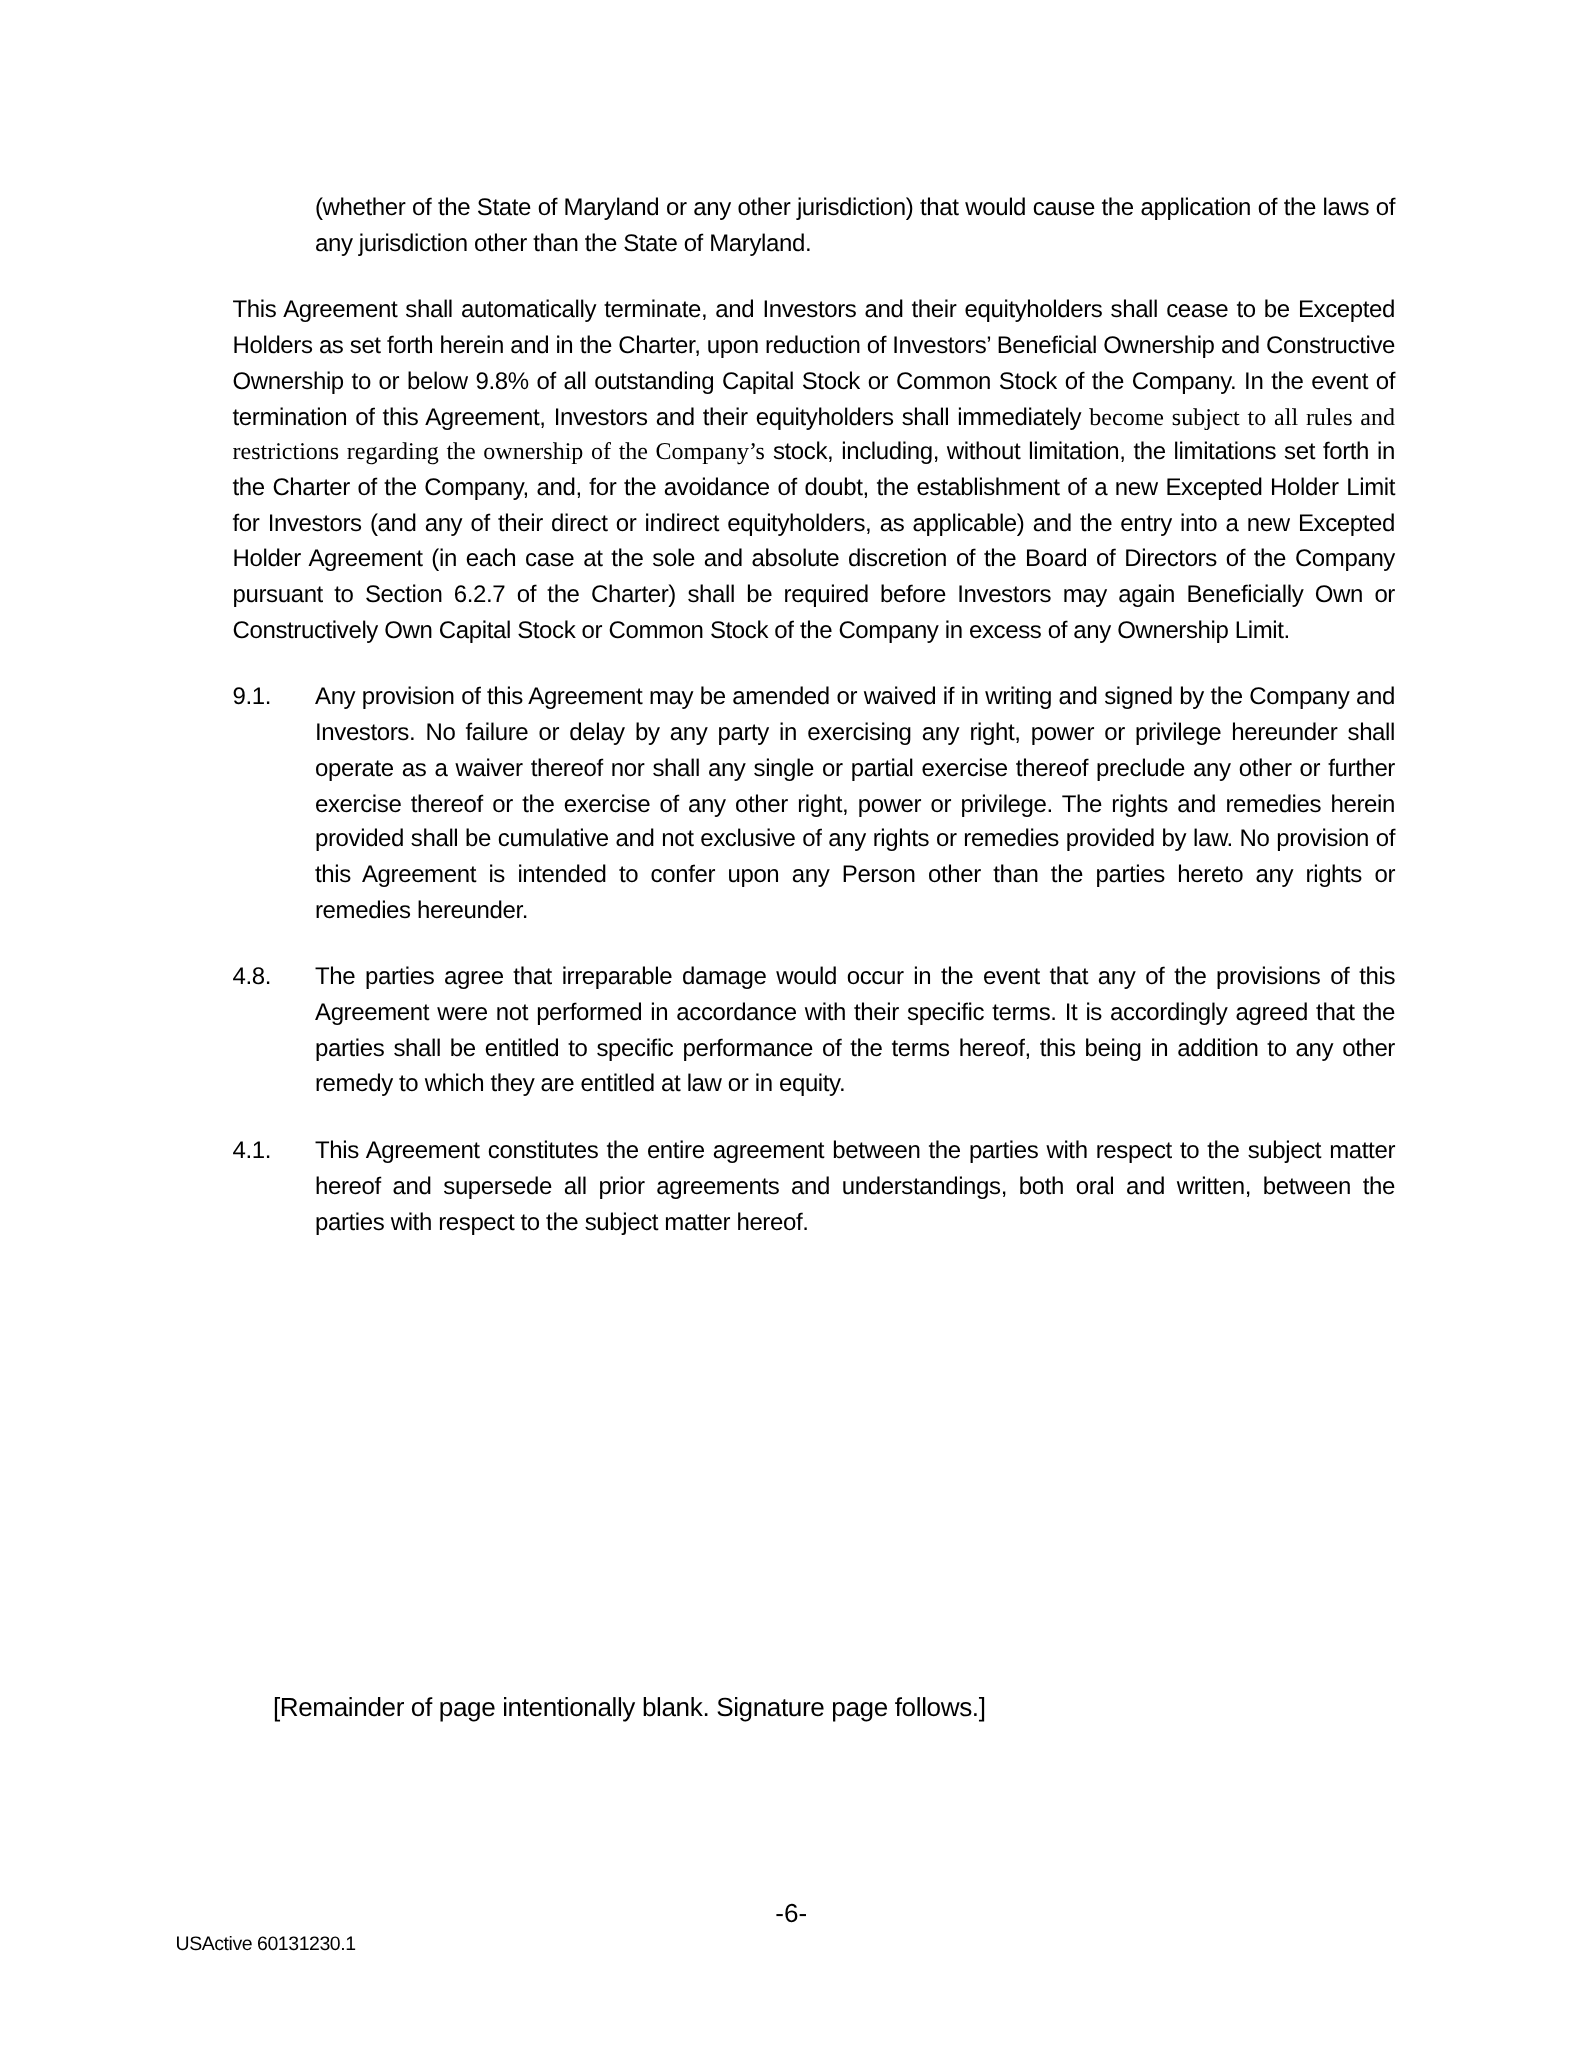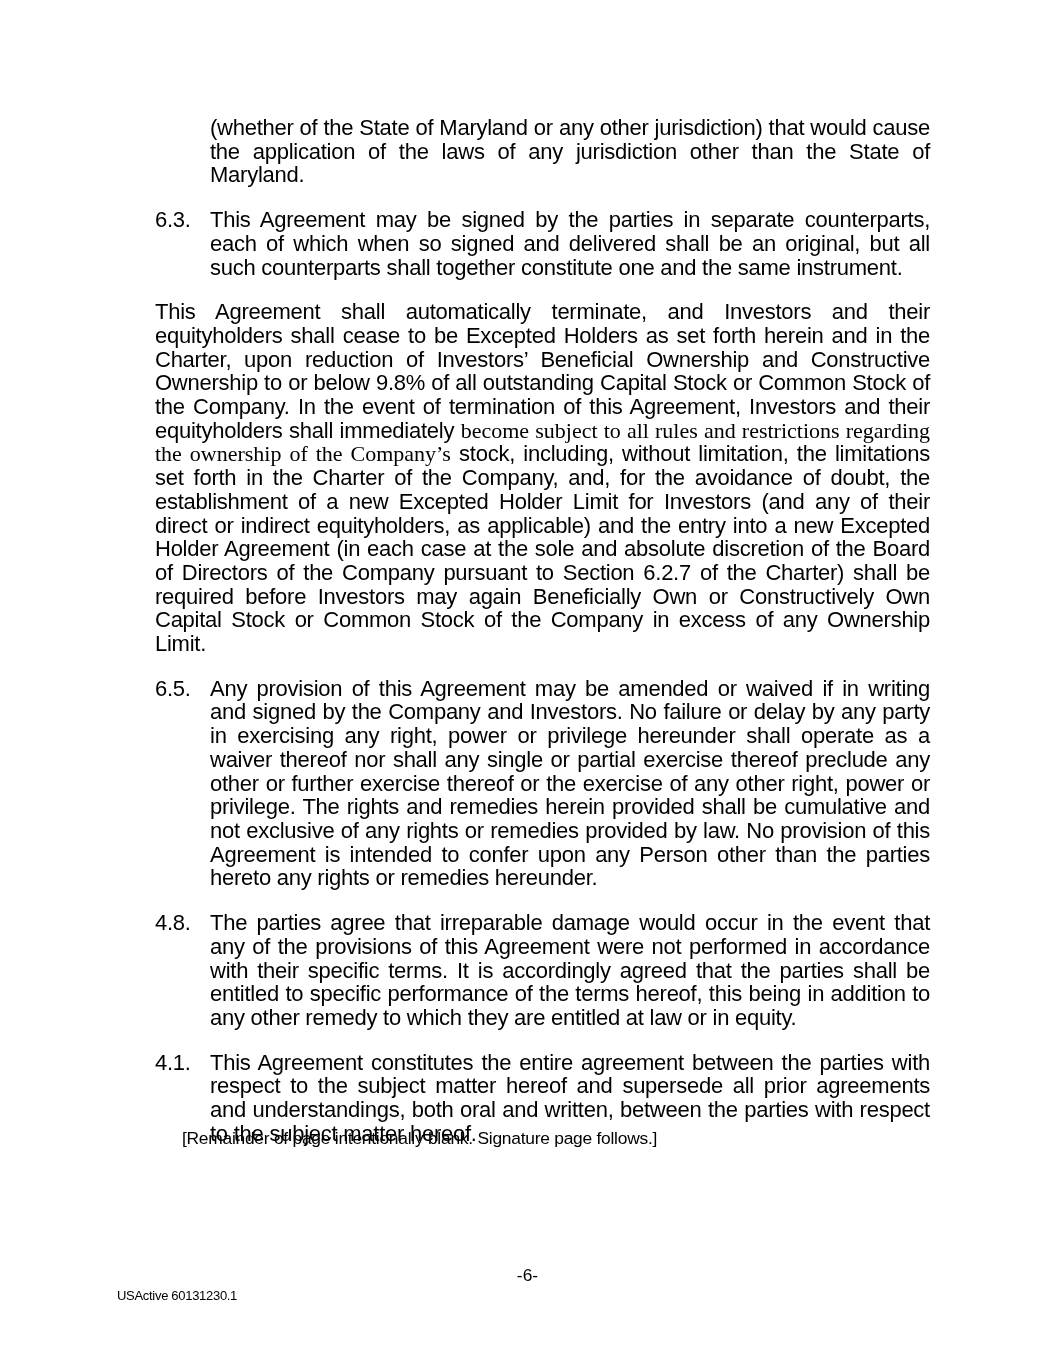--- a/index.html
+++ b/index.html
@@ -19,23 +19,23 @@
       position: absolute;
       left: 0;
       top: 0;
       width: 1055px;
       height: 1365px;
       background: #ffffff;
     }
     .body-text {
       position: absolute;
       left: 155px;
-      top: 116px;
+      top: 127px;
       width: 775px;
-      font-size: 22px;
+      font-size: 16px;
       line-height: 23.7px;
       letter-spacing: -0.25px;
     }
     .para {
       display: flex;
       margin-bottom: 21px;
     }
     .para-num {
       flex: 0 0 55px;
       width: 55px;
@@ -80,35 +80,31 @@
   </style>
 </head>
 <body>
 
 <div class="page">
 
   <div class="body-text">
 
     <div class="para-cont">(whether of the State of Maryland or any other jurisdiction) that would cause the application of the laws of any jurisdiction other than the State of Maryland.</div>
 
-    <div class="para">
-      <div class="para-num">6.3.</div>
-      <div class="para-text">This Agreement may be signed by the parties in separate counterparts, each of which when so signed and delivered shall be an original, but all such counterparts shall together constitute one and the same instrument.</div>
-    </div>
 
     <div class="para">
       <div class="para-text">
         <span>This Agreement shall automatically terminate, and Investors and their equityholders shall cease to be Excepted Holders as set forth herein and in the Charter, upon reduction of Investors’ Beneficial Ownership and Constructive Ownership to or below 9.8% of all outstanding Capital Stock or Common Stock of the Company. In the event of termination of this Agreement, Investors and their equityholders shall immediately</span>
         <span class="serif-line">become subject to all rules and restrictions regarding the ownership of the Company’s</span>
         <span>stock, including, without limitation, the limitations set forth in the Charter of the Company, and, for the avoidance of doubt, the establishment of a new Excepted Holder Limit for Investors (and any of their direct or indirect equityholders, as applicable) and the entry into a new Excepted Holder Agreement (in each case at the sole and absolute discretion of the Board of Directors of the Company pursuant to Section 6.2.7 of the Charter) shall be required before Investors may again Beneficially Own or Constructively Own Capital Stock or Common Stock of the Company in excess of any Ownership Limit.</span>
       </div>
     </div>
 
     <div class="para">
-      <div class="para-num">6.5.</div>
+      <div class="para-num">9.1.</div>
       <div class="para-text">Any provision of this Agreement may be amended or waived if in writing and signed by the Company and Investors. No failure or delay by any party in exercising any right, power or privilege hereunder shall operate as a waiver thereof nor shall any single or partial exercise thereof preclude any other or further exercise thereof or the exercise of any other right, power or privilege. The rights and remedies herein provided shall be cumulative and not exclusive of any rights or remedies provided by law. No provision of this Agreement is intended to confer upon any Person other than the parties hereto any rights or remedies hereunder.</div>
     </div>
 
     <div class="para">
       <div class="para-num">4.8.</div>
       <div class="para-text">The parties agree that irreparable damage would occur in the event that any of the provisions of this Agreement were not performed in accordance with their specific terms. It is accordingly agreed that the parties shall be entitled to specific performance of the terms hereof, this being in addition to any other remedy to which they are entitled at law or in equity.</div>
     </div>
 
     <div class="para">
       <div class="para-num">4.1.</div>

